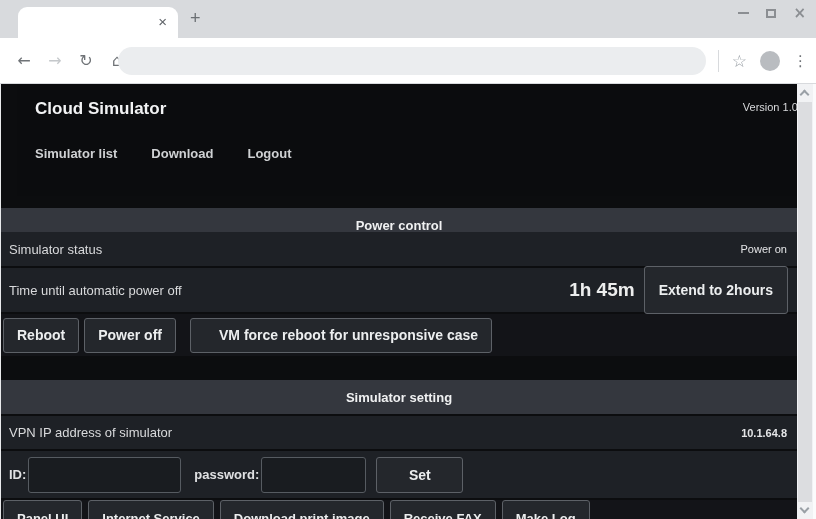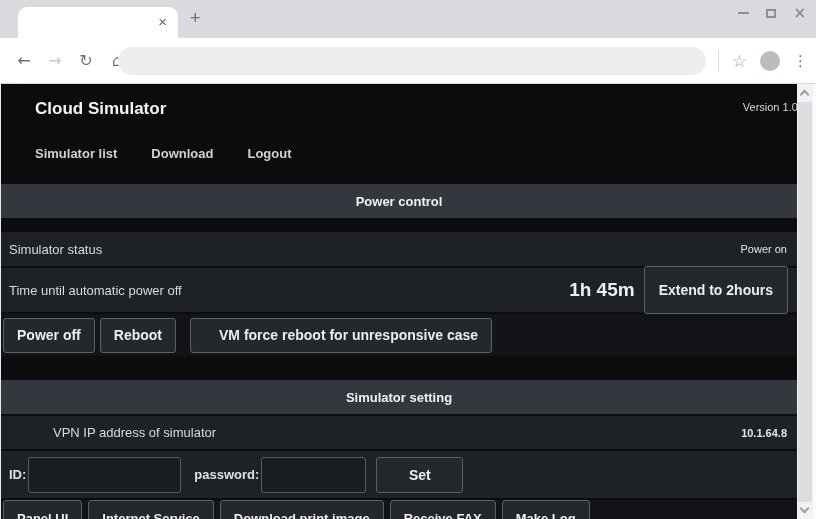--- a/index.html
+++ b/index.html
@@ -30,29 +30,29 @@
   
   .page { position:absolute; top:84px; left:1px; width:796px; height:435px; background:#0c0d0f; overflow:hidden; color:#d9dadc; }
 
   .app-header { position:absolute; top:0; left:0; width:100%; height:112px; background:#0b0c0e;margin-left:16px; }
   .app-title { position:absolute; left:18px; top:15px; font-size:17px; font-weight:bold; color:#f2f3f4; }
   .app-version { position:absolute; right:6px; top:17px; font-size:11px; color:#d8d9db; }
   .app-nav { position:absolute; left:18px; top:62px; display:flex; gap:34px; }
   .nav-item { font-size:13px; font-weight:bold; color:#cfd1d3; cursor:pointer; }
 
   .band { position:absolute; left:0; width:100%; height:34px; background:#34373e; display:flex; align-items:center; justify-content:center; font-size:13px; font-weight:bold; color:#f0f1f2; }
-  .band.power { top:100px; }
+  .band.power { top:124px; }
   .band.setting { top:296px; }
 
   .row { position:absolute; left:0; width:100%; background:#1e2126; display:flex; align-items:center; }
   .row-label { font-size:13px; color:#d9dadc; margin-left:8px; }
   .row-value { font-size:11px; color:#e4e5e7; margin-left:auto; margin-right:10px; }
   .row.status { top:148px; height:34px; }
   .row.timer { top:184px; height:44px; }
-  .row.vpn { top:332px; height:33px;padding-left:44px; }
+  .row.vpn { top:332px; height:33px; }
   .row.idpw { top:367px; height:47px; }
   .timer-value { font-size:19px; font-weight:bold; color:#eceded; margin-left:auto; margin-right:9px; }
   .vpn-value { font-weight:bold; }
 
   .dk-btn { background:#24272c; border:1px solid #5d6167; border-radius:3px; color:#eceeef; font-family:"Liberation Sans", sans-serif; font-weight:bold; font-size:14px; display:flex; align-items:center; justify-content:center; cursor:pointer; }
   .extend-btn { height:48px; padding:0 14px; margin-right:9px; }
 
   .btn-row1 { position:absolute; top:230px; left:0; width:100%; height:42px; background:#131418; display:flex; align-items:center; padding-left:2px; }
   .btn-row1 .dk-btn { height:35px; padding:0 13px; margin-right:5px; }
   .btn-row1 .vm-btn { margin-left:9px;padding-left:28px; }
@@ -125,22 +125,22 @@
     <span class="row-value">Power on</span>
   </div>
 
   <div class="row timer">
     <span class="row-label">Time until automatic power off</span>
     <span class="timer-value">1h 45m</span>
     <button class="dk-btn extend-btn">Extend to 2hours</button>
   </div>
 
   <div class="btn-row1">
+    <button class="dk-btn">Reboot</button>
     <button class="dk-btn">Power off</button>
-    <button class="dk-btn">Reboot</button>
     <button class="dk-btn vm-btn">VM force reboot for unresponsive case</button>
   </div>
 
   <div class="band setting">Simulator setting</div>
 
   <div class="row vpn">
     <span class="row-label">VPN IP address of simulator</span>
     <span class="row-value vpn-value">10.1.64.8</span>
   </div>
 

